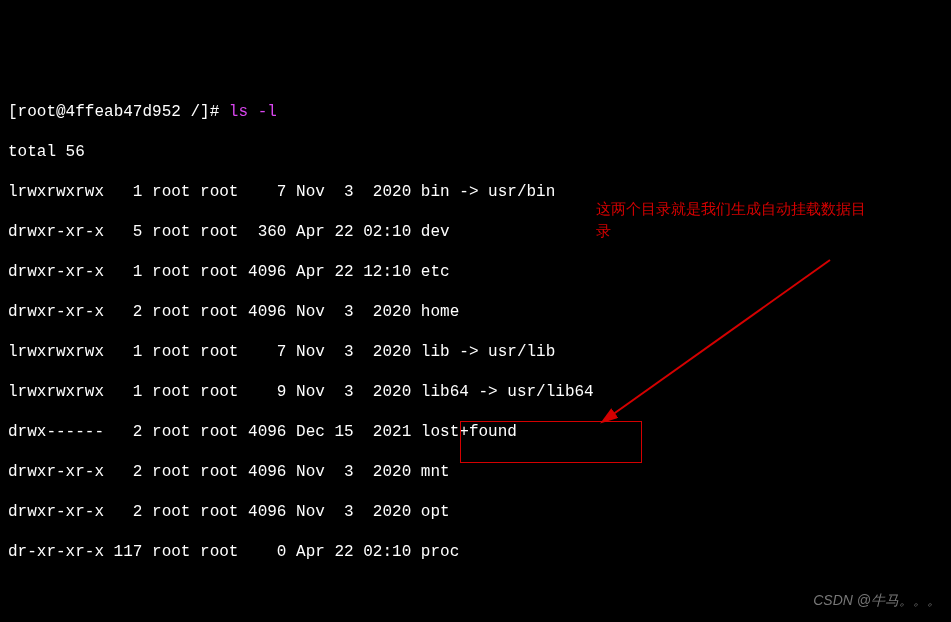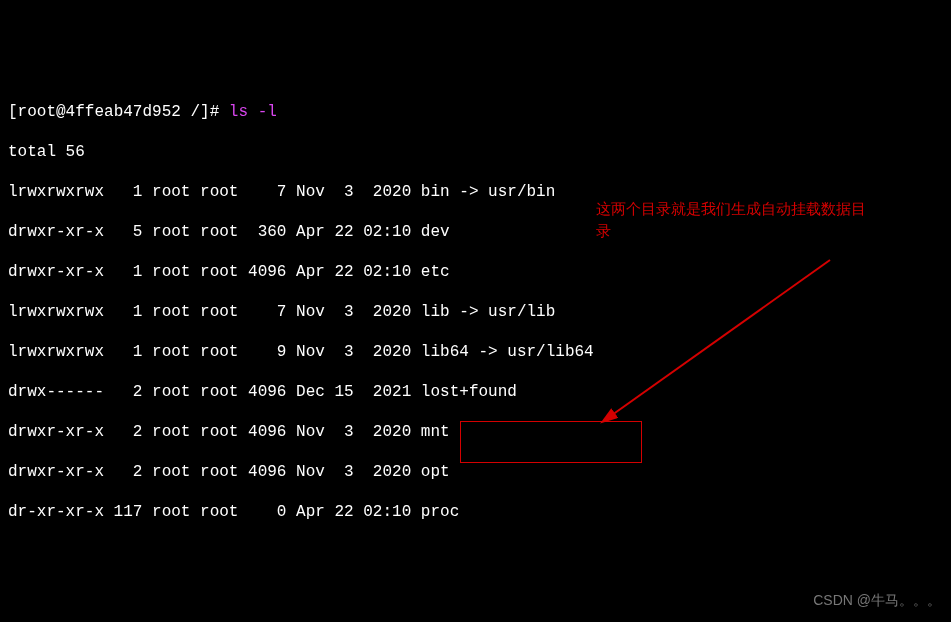--- a/index.html
+++ b/index.html
@@ -42,33 +42,35 @@
     pointer-events: none;
   }
   .watermark {
     position: absolute;
     right: 10px;
     bottom: 12px;
     color: #777;
     font-family: "Microsoft YaHei", sans-serif;
     font-size: 14px;
     white-space: nowrap;
+    font-style: italic;
   }
 </style>
 </head>
 <body>
 
 
 
 <div class="term">
 <div class="line"><span>[</span><span>root@4ffeab47d952 /</span><span>]# </span><span class="cmd">ls -l</span></div>
 <div class="line">total 56</div>
 <div class="line">lrwxrwxrwx   1 root root    7 Nov  3  2020 bin -&gt; usr/bin</div>
 <div class="line">drwxr-xr-x   5 root root  360 Apr 22 02:10 dev</div>
-<div class="line">drwxr-xr-x   1 root root 4096 Apr 22 02:10 etc</div>
+<div class="line">drwxr-xr-x   1 root root 4096 Apr 22 12:10 etc</div>
+<div class="line">drwxr-xr-x   2 root root 4096 Nov  3  2020 home</div>
 <div class="line">lrwxrwxrwx   1 root root    7 Nov  3  2020 lib -&gt; usr/lib</div>
 <div class="line">lrwxrwxrwx   1 root root    9 Nov  3  2020 lib64 -&gt; usr/lib64</div>
 <div class="line">drwx------   2 root root 4096 Dec 15  2021 lost+found</div>
 <div class="line">drwxr-xr-x   2 root root 4096 Nov  3  2020 mnt</div>
 <div class="line">drwxr-xr-x   2 root root 4096 Nov  3  2020 opt</div>
 <div class="line">dr-xr-xr-x 117 root root    0 Apr 22 02:10 proc</div>
 
 
 
 

